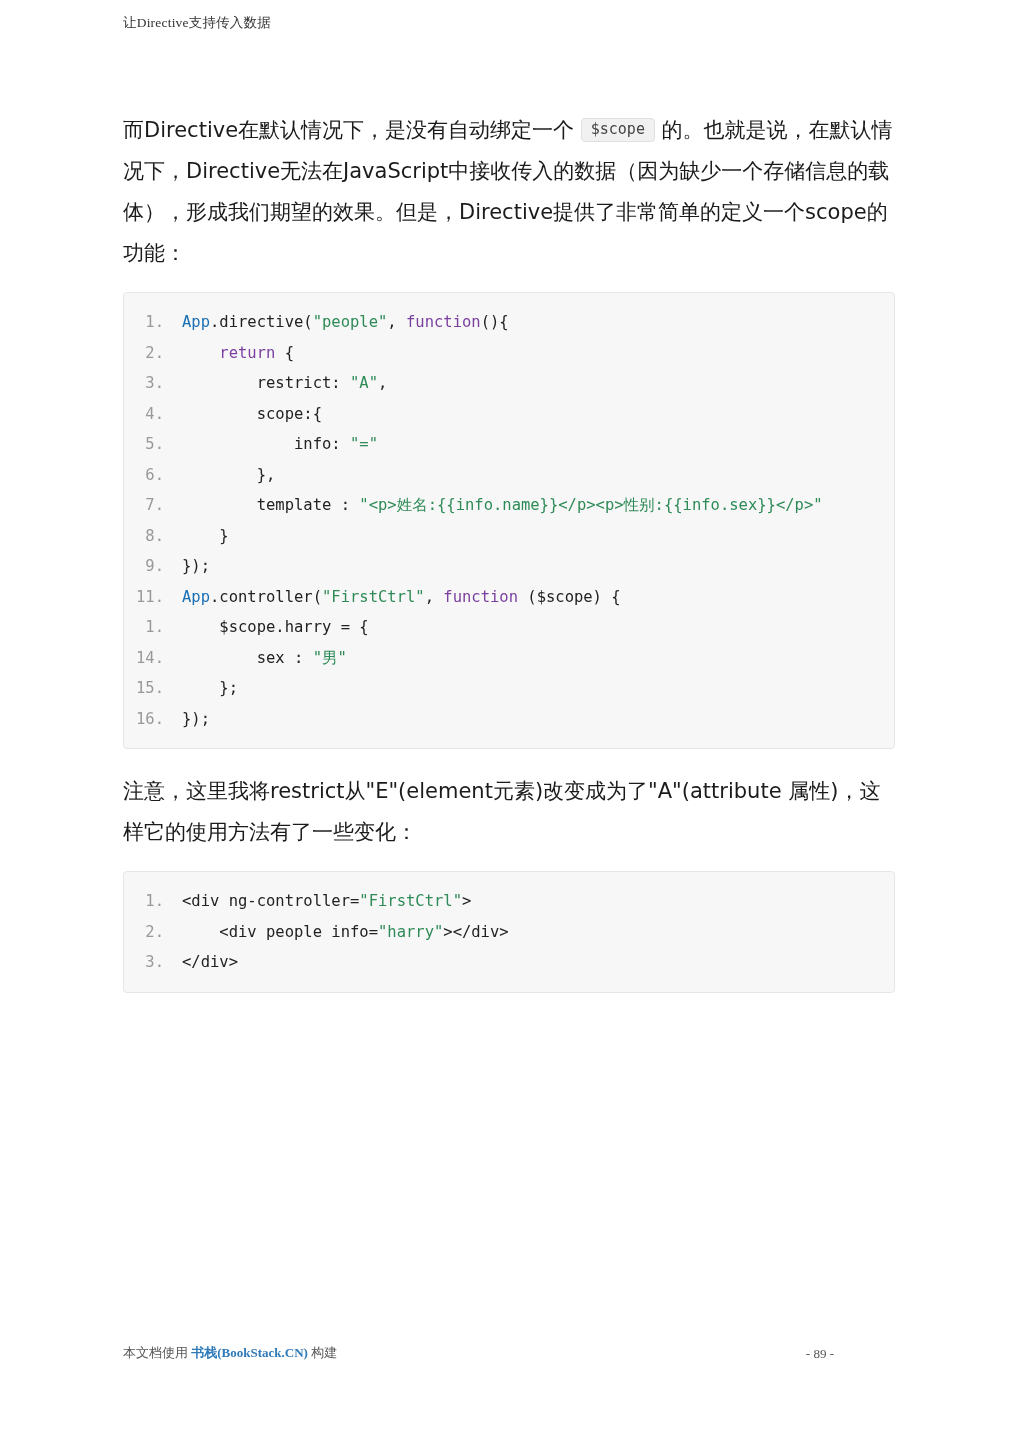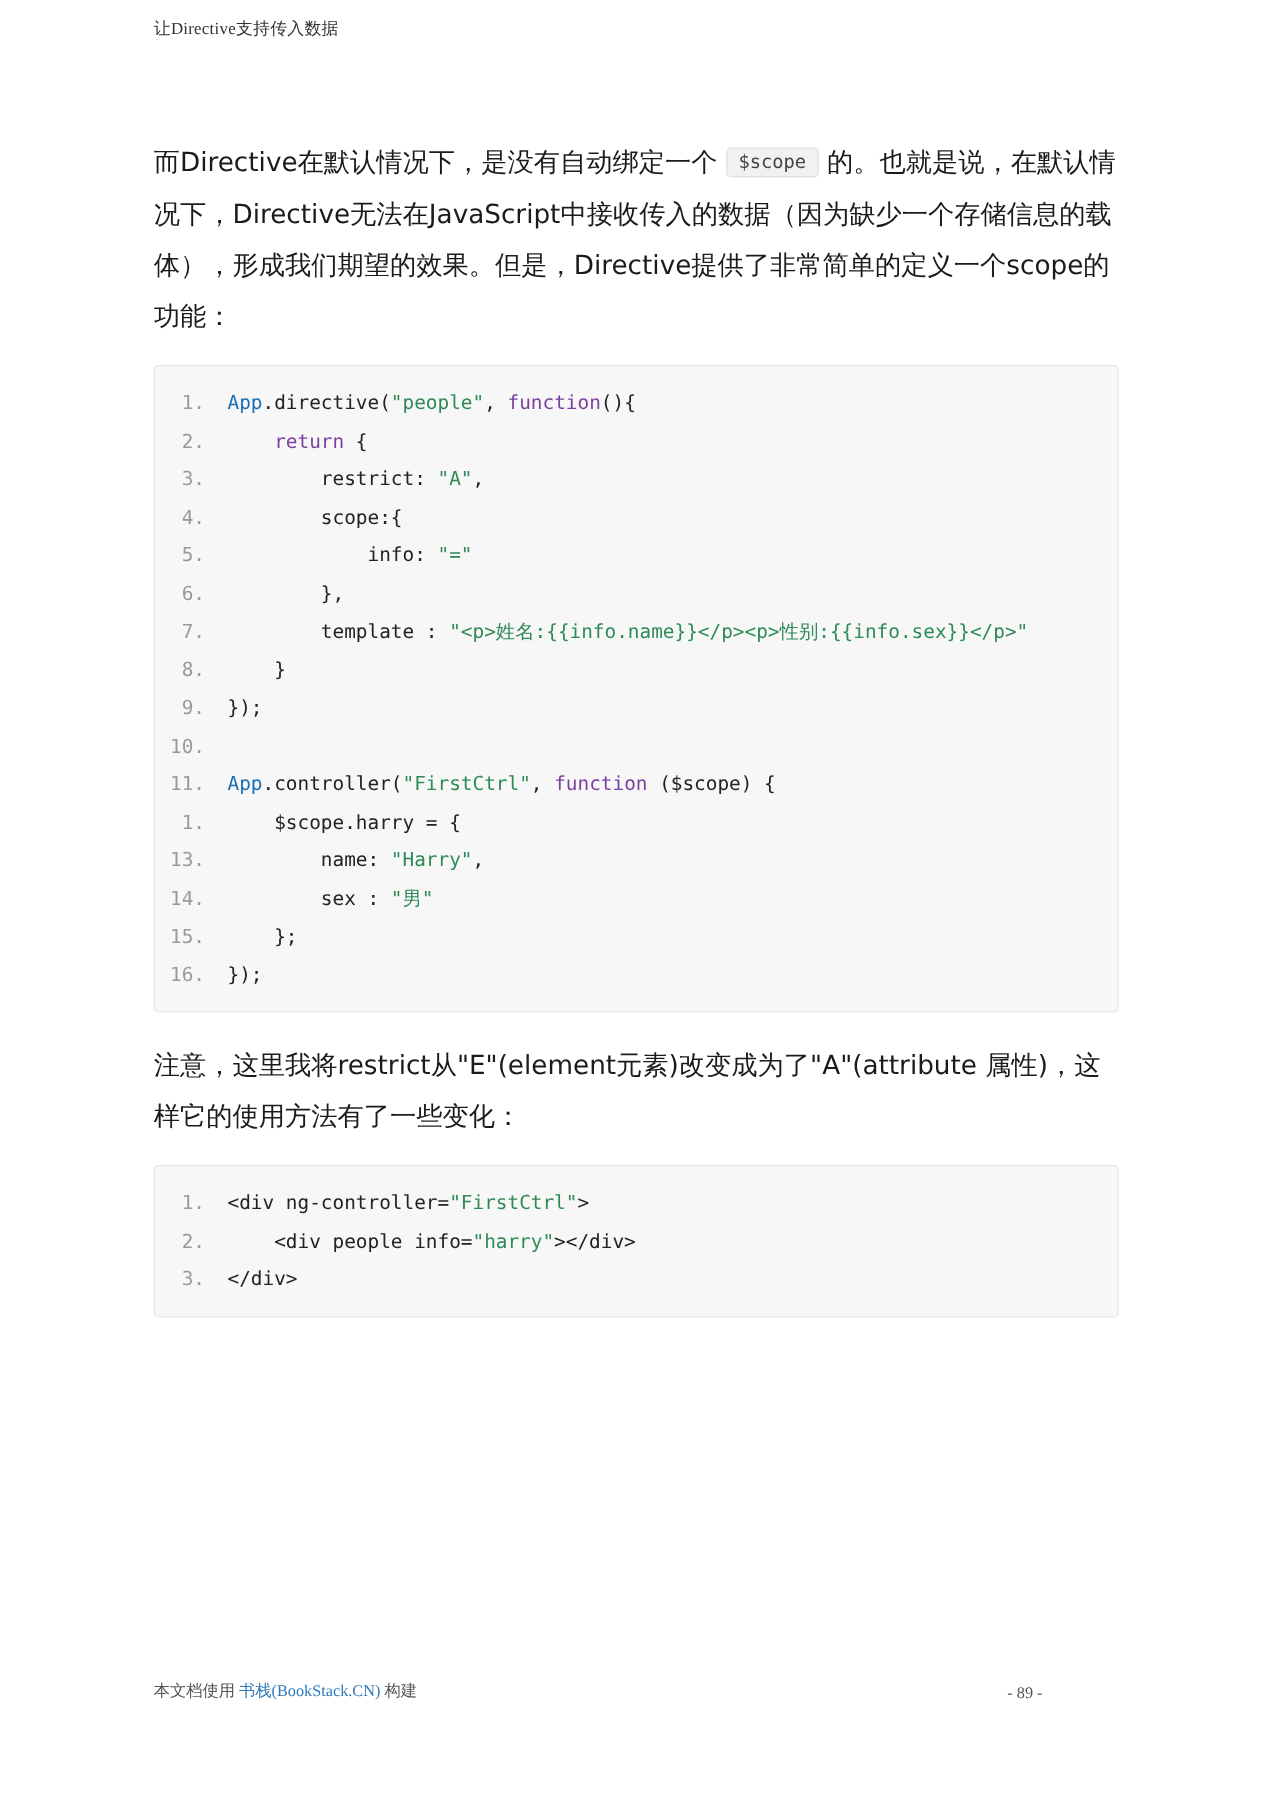--- a/index.html
+++ b/index.html
@@ -95,21 +95,21 @@
   .footer-left {
     position: absolute;
     left: 123px;
     bottom: 78px;
     font-size: 13px;
     font-family: "Liberation Serif", serif;
     color: #555555;
   }
   .footer-left .bs {
     color: #2f7ab8;
-    font-weight: normal;
+    font-weight: bold;
   }
   .footer-right {
     position: absolute;
     right: 123px;
     bottom: 78px;
     font-size: 13px;
     font-family: "Liberation Serif", serif;
     color: #555555;
   }
 </style>
@@ -127,24 +127,22 @@
     <div class="codeblock">
       <div class="code-line"><span class="ln">1.</span><span class="cl"><span class="tok-fn">App</span>.directive(<span class="tok-str">"people"</span>, <span class="tok-kw">function</span>(){</span></div>
       <div class="code-line"><span class="ln">2.</span><span class="cl">    <span class="tok-kw">return</span> {</span></div>
       <div class="code-line"><span class="ln">3.</span><span class="cl">        restrict: <span class="tok-str">"A"</span>,</span></div>
       <div class="code-line"><span class="ln">4.</span><span class="cl">        scope:{</span></div>
       <div class="code-line"><span class="ln">5.</span><span class="cl">            info: <span class="tok-str">"="</span></span></div>
       <div class="code-line"><span class="ln">6.</span><span class="cl">        },</span></div>
       <div class="code-line"><span class="ln">7.</span><span class="cl">        template : <span class="tok-str">"&lt;p&gt;姓名:{{info.name}}&lt;/p&gt;&lt;p&gt;性别:{{info.sex}}&lt;/p&gt;"</span></span></div>
       <div class="code-line"><span class="ln">8.</span><span class="cl">    }</span></div>
       <div class="code-line"><span class="ln">9.</span><span class="cl">});</span></div>
-      <div class="code-line"><span class="ln">10.</span><span class="cl"></span></div>
       <div class="code-line"><span class="ln">11.</span><span class="cl"><span class="tok-fn">App</span>.controller(<span class="tok-str">"FirstCtrl"</span>, <span class="tok-kw">function</span> ($scope) {</span></div>
       <div class="code-line"><span class="ln">1.</span><span class="cl">    $scope.harry = {</span></div>
-      <div class="code-line"><span class="ln">13.</span><span class="cl">        name: <span class="tok-str">"Harry"</span>,</span></div>
       <div class="code-line"><span class="ln">14.</span><span class="cl">        sex : <span class="tok-str">"男"</span></span></div>
       <div class="code-line"><span class="ln">15.</span><span class="cl">    };</span></div>
       <div class="code-line"><span class="ln">16.</span><span class="cl">});</span></div>
     </div>
 
     <p class="para">注意，这里我将restrict从"E"(element元素)改变成为了"A"(attribute 属性)，这样它的使用方法有了一些变化：</p>
 
     <div class="codeblock">
       <div class="code-line"><span class="ln">1.</span><span class="cl">&lt;div ng-controller=<span class="tok-str">"FirstCtrl"</span>&gt;</span></div>
       <div class="code-line"><span class="ln">2.</span><span class="cl">    &lt;div people info=<span class="tok-str">"harry"</span>&gt;&lt;/div&gt;</span></div>

